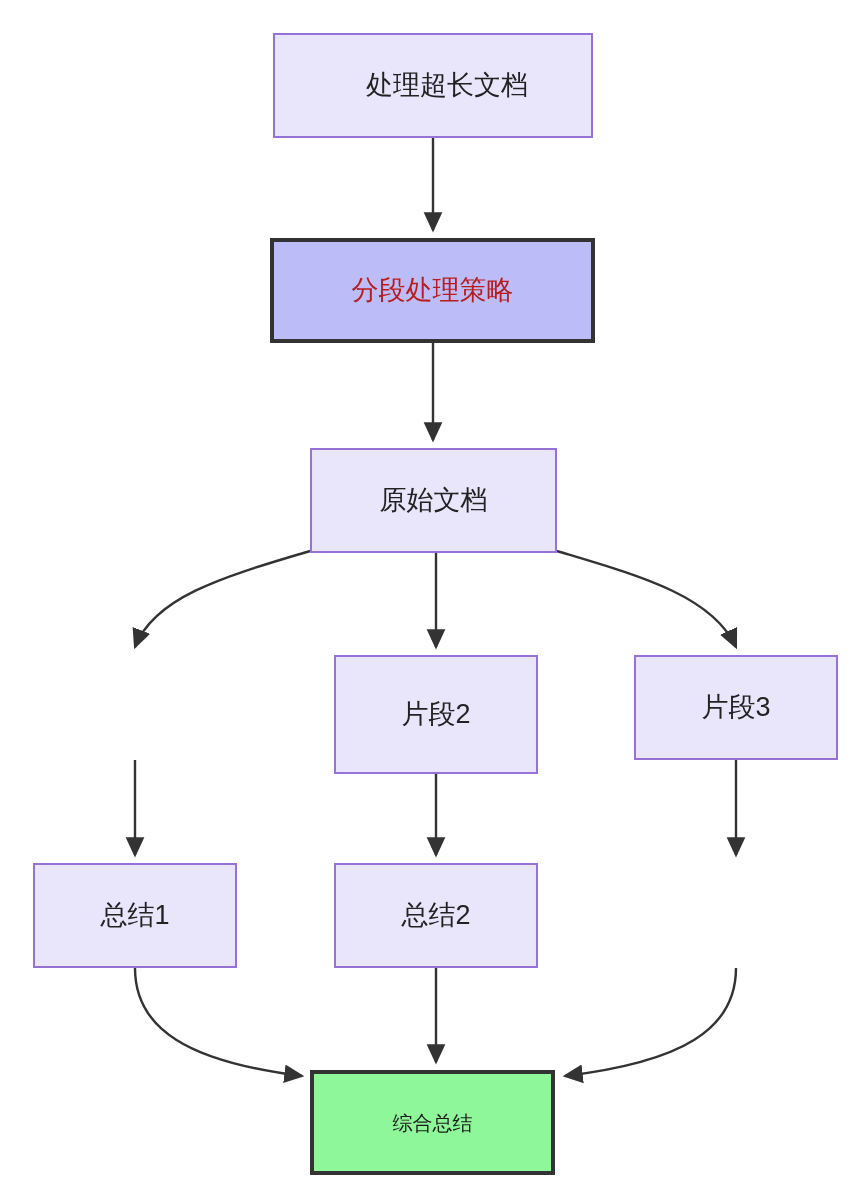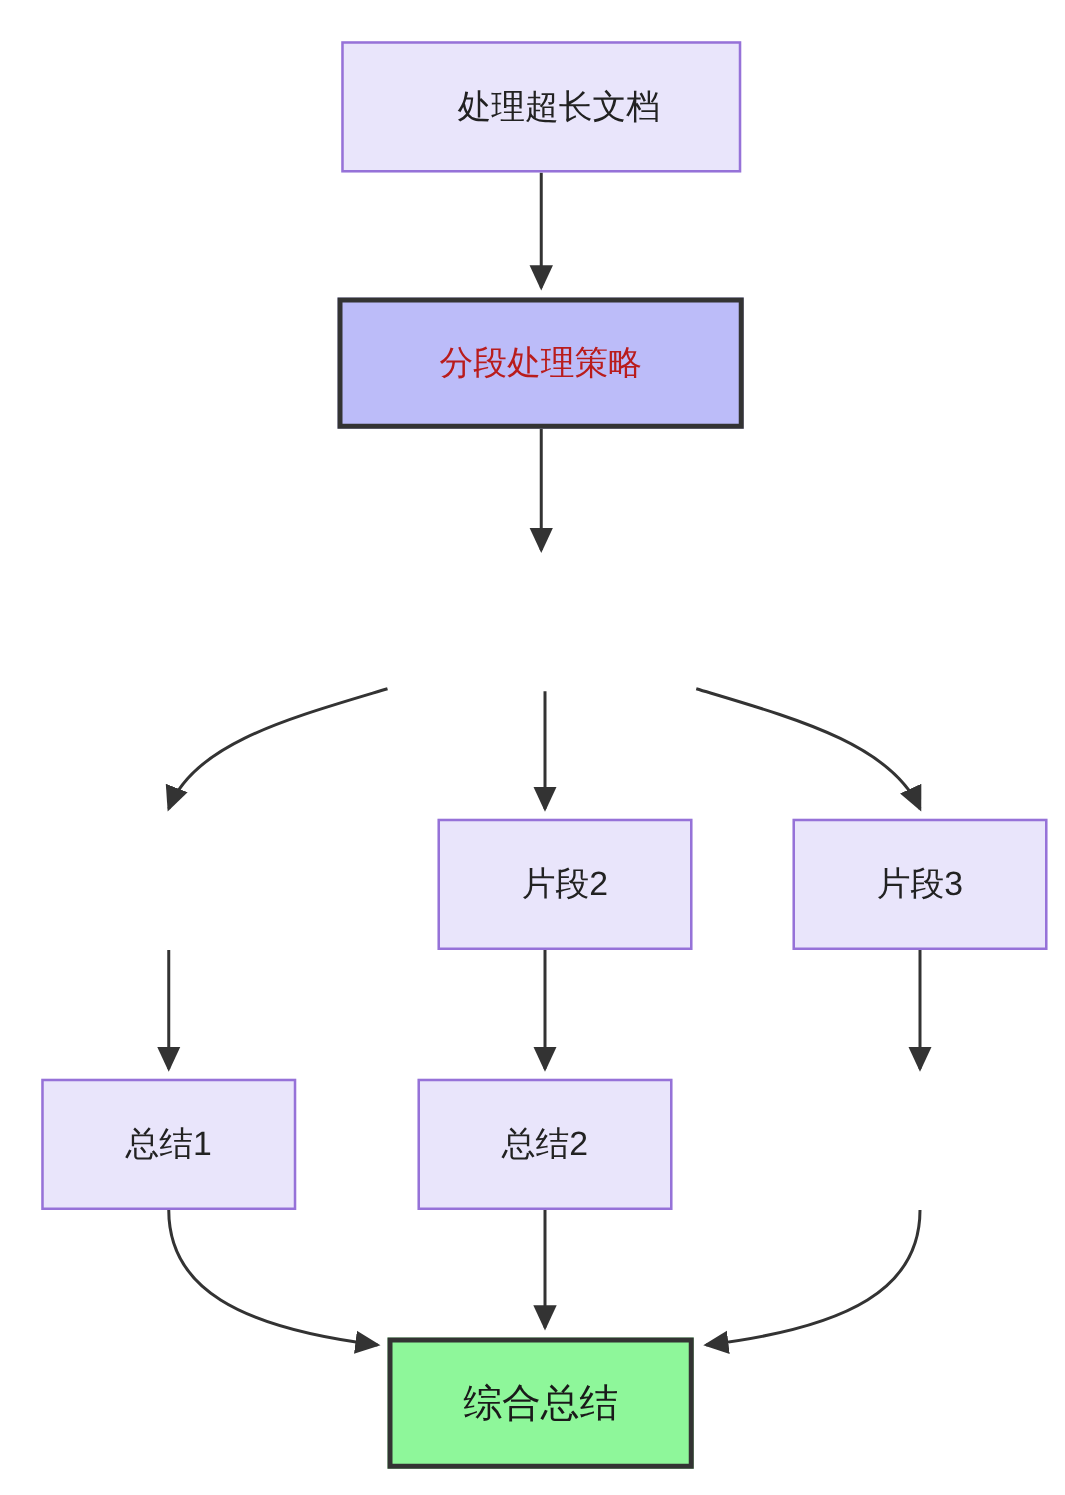--- a/index.html
+++ b/index.html
@@ -54,21 +54,21 @@
     background: #bcbcf9;
     border: 4px solid #333333;
     color: #b91c1c;
     font-size: 27px;
   }
   
   .style-green {
     background: #8ef79a;
     border: 4px solid #333333;
     color: #1a1a1a;
-    font-size: 31px;
+    font-size: 20px;
   }
 </style>
 </head>
 <body>
 
 <div id="diagram-canvas">
 
   <svg id="edge-layer" viewBox="0 0 852 1196" width="852" height="1196" xmlns="http://www.w3.org/2000/svg">
     <defs>
       <marker id="arrowhead" markerWidth="9" markerHeight="9" refX="7.4" refY="4.5" orient="auto" markerUnits="strokeWidth">
@@ -91,23 +91,26 @@
   </svg>
 
   <div class="node style-light" style="left:273px; top:33px; width:320px; height:105px;padding-left:28px;">
     <span class="node-label">处理超长文档</span>
   </div>
 
   <div class="node style-strong" style="left:270px; top:238px; width:325px; height:105px;">
     <span class="node-label">分段处理策略</span>
   </div>
 
+  <div class="node style-light" style="left:310px; top:448px; width:247px; height:105px;">
+    <span class="node-label">原始文档</span>
+  </div>
 
 
-  <div class="node style-light" style="left:350px; top:655px; width:204px; height:105px;">
+  <div class="node style-light" style="left:334px; top:655px; width:204px; height:119px;">
     <span class="node-label">片段2</span>
   </div>
 
   <div class="node style-light" style="left:634px; top:655px; width:204px; height:105px;text-align:right;">
     <span class="node-label">片段3</span>
   </div>
 
   <div class="node style-light" style="left:33px; top:863px; width:204px; height:105px;">
     <span class="node-label">总结1</span>
   </div>

